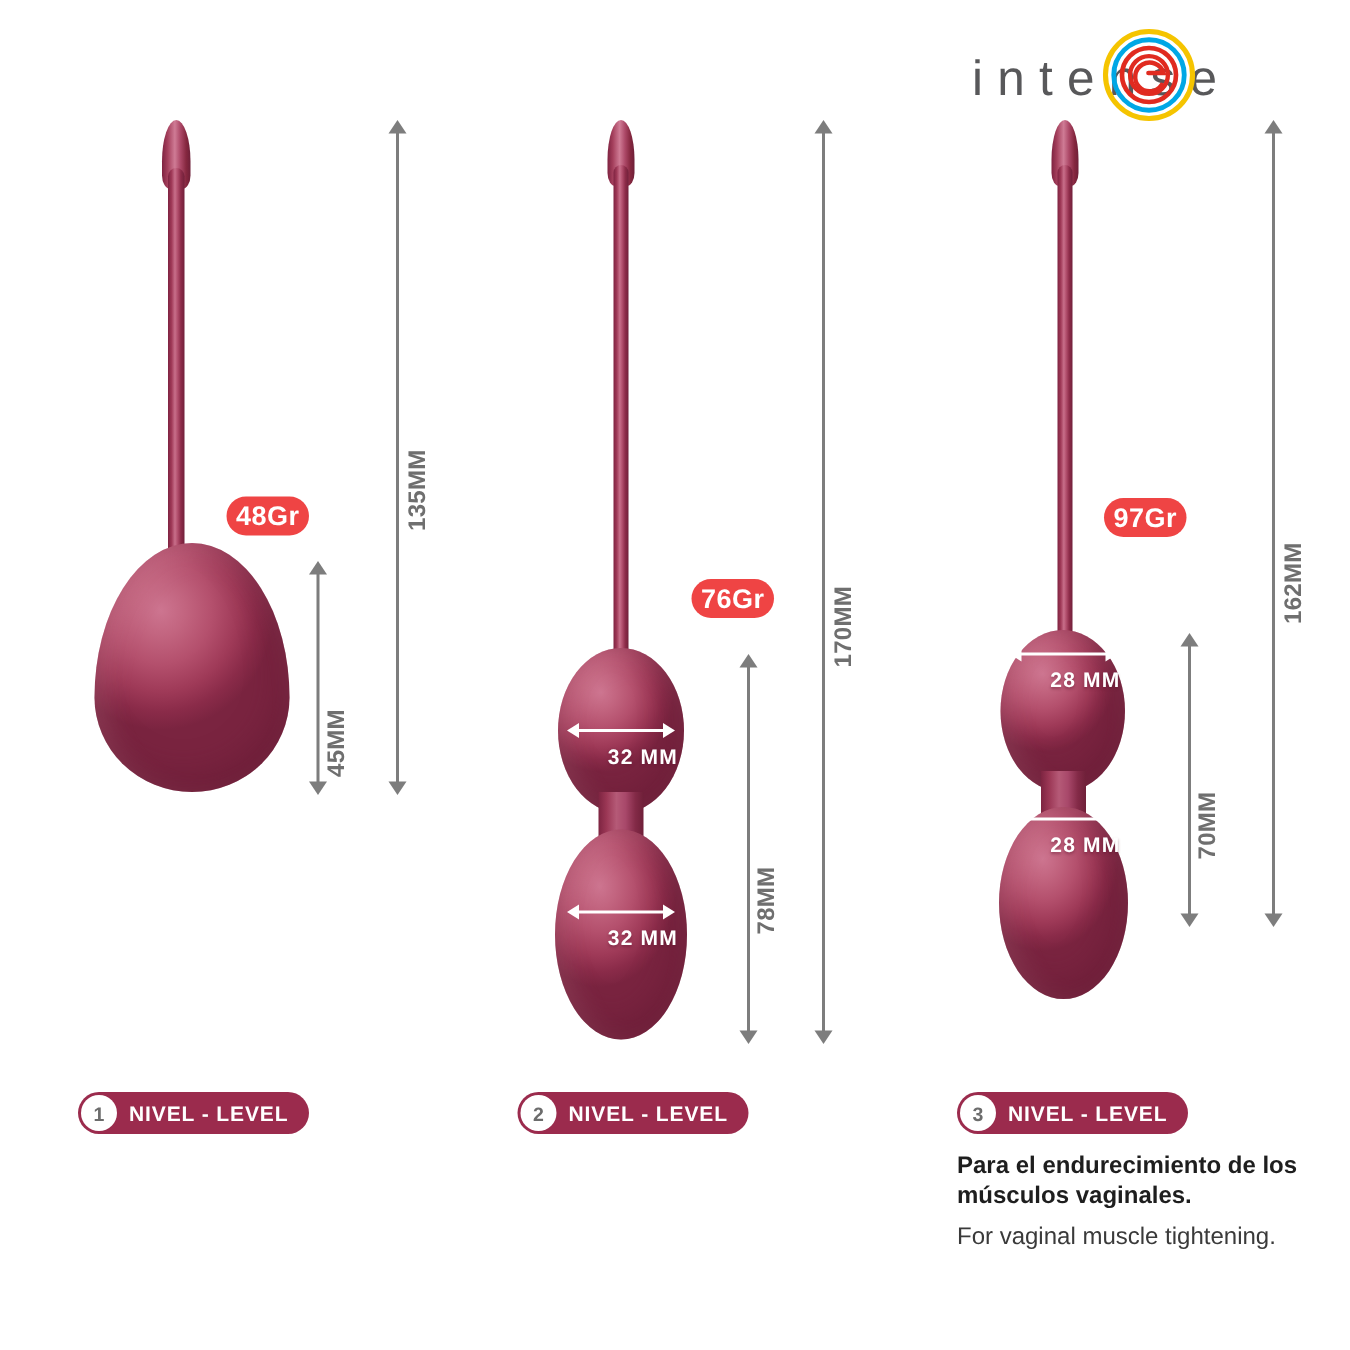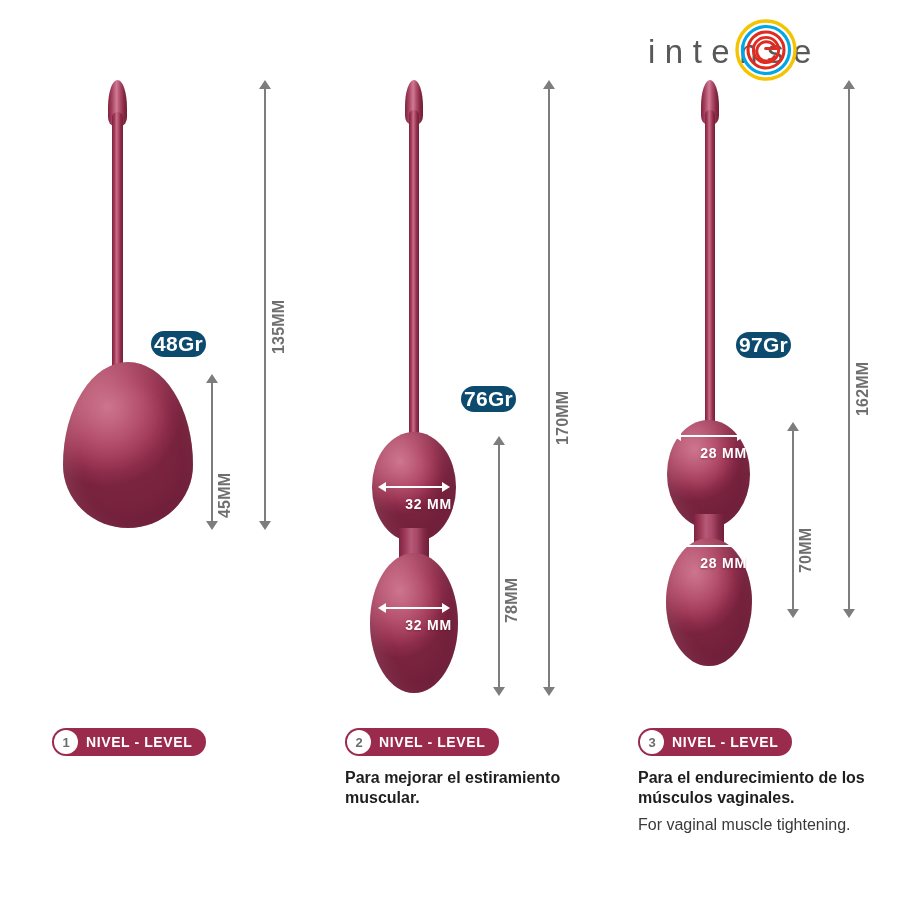--- a/index.html
+++ b/index.html
@@ -81,24 +81,24 @@
         #9b3755 18%,
         #b55a77 40%,
         #a8486a 60%,
         #832a47 82%,
         #6f2039 100%);
   }
 
   
   .weight{
     position:absolute;
-    background:#0c4a6e;
+    background:#ef4444;
     color:#ffffff;
     border-radius:13px;
-    font-size:21px;font-weight:bold;
+    font-size:18px;font-weight:bold;
     letter-spacing:.3px;
     display:flex;align-items:center;justify-content:center;
     height:26px;
   }
 
   
   .width-label{position:absolute;text-align:right;}
   .width-label .wl-arrow{position:relative;height:12px;margin:0 auto 3px auto;}
   .width-label .wl-arrow .bar{
     position:absolute;left:6px;right:6px;top:5px;height:2px;background:#fff;
@@ -298,21 +298,20 @@
       <span class="level-num">1</span>
       <span class="level-text">NIVEL - LEVEL</span>
     </div>
   </div>
 
   <div class="card card-2">
     <div class="level-badge">
       <span class="level-num">2</span>
       <span class="level-text">NIVEL - LEVEL</span>
     </div>
-    <div class="desc-es">Para mejorar el estiramiento muscular.</div>
   </div>
 
   <div class="card card-3">
     <div class="level-badge">
       <span class="level-num">3</span>
       <span class="level-text">NIVEL - LEVEL</span>
     </div>
     <div class="desc-es">Para el endurecimiento de los músculos vaginales.</div>
     <div class="desc-en">For vaginal muscle tightening.</div>
   </div>

